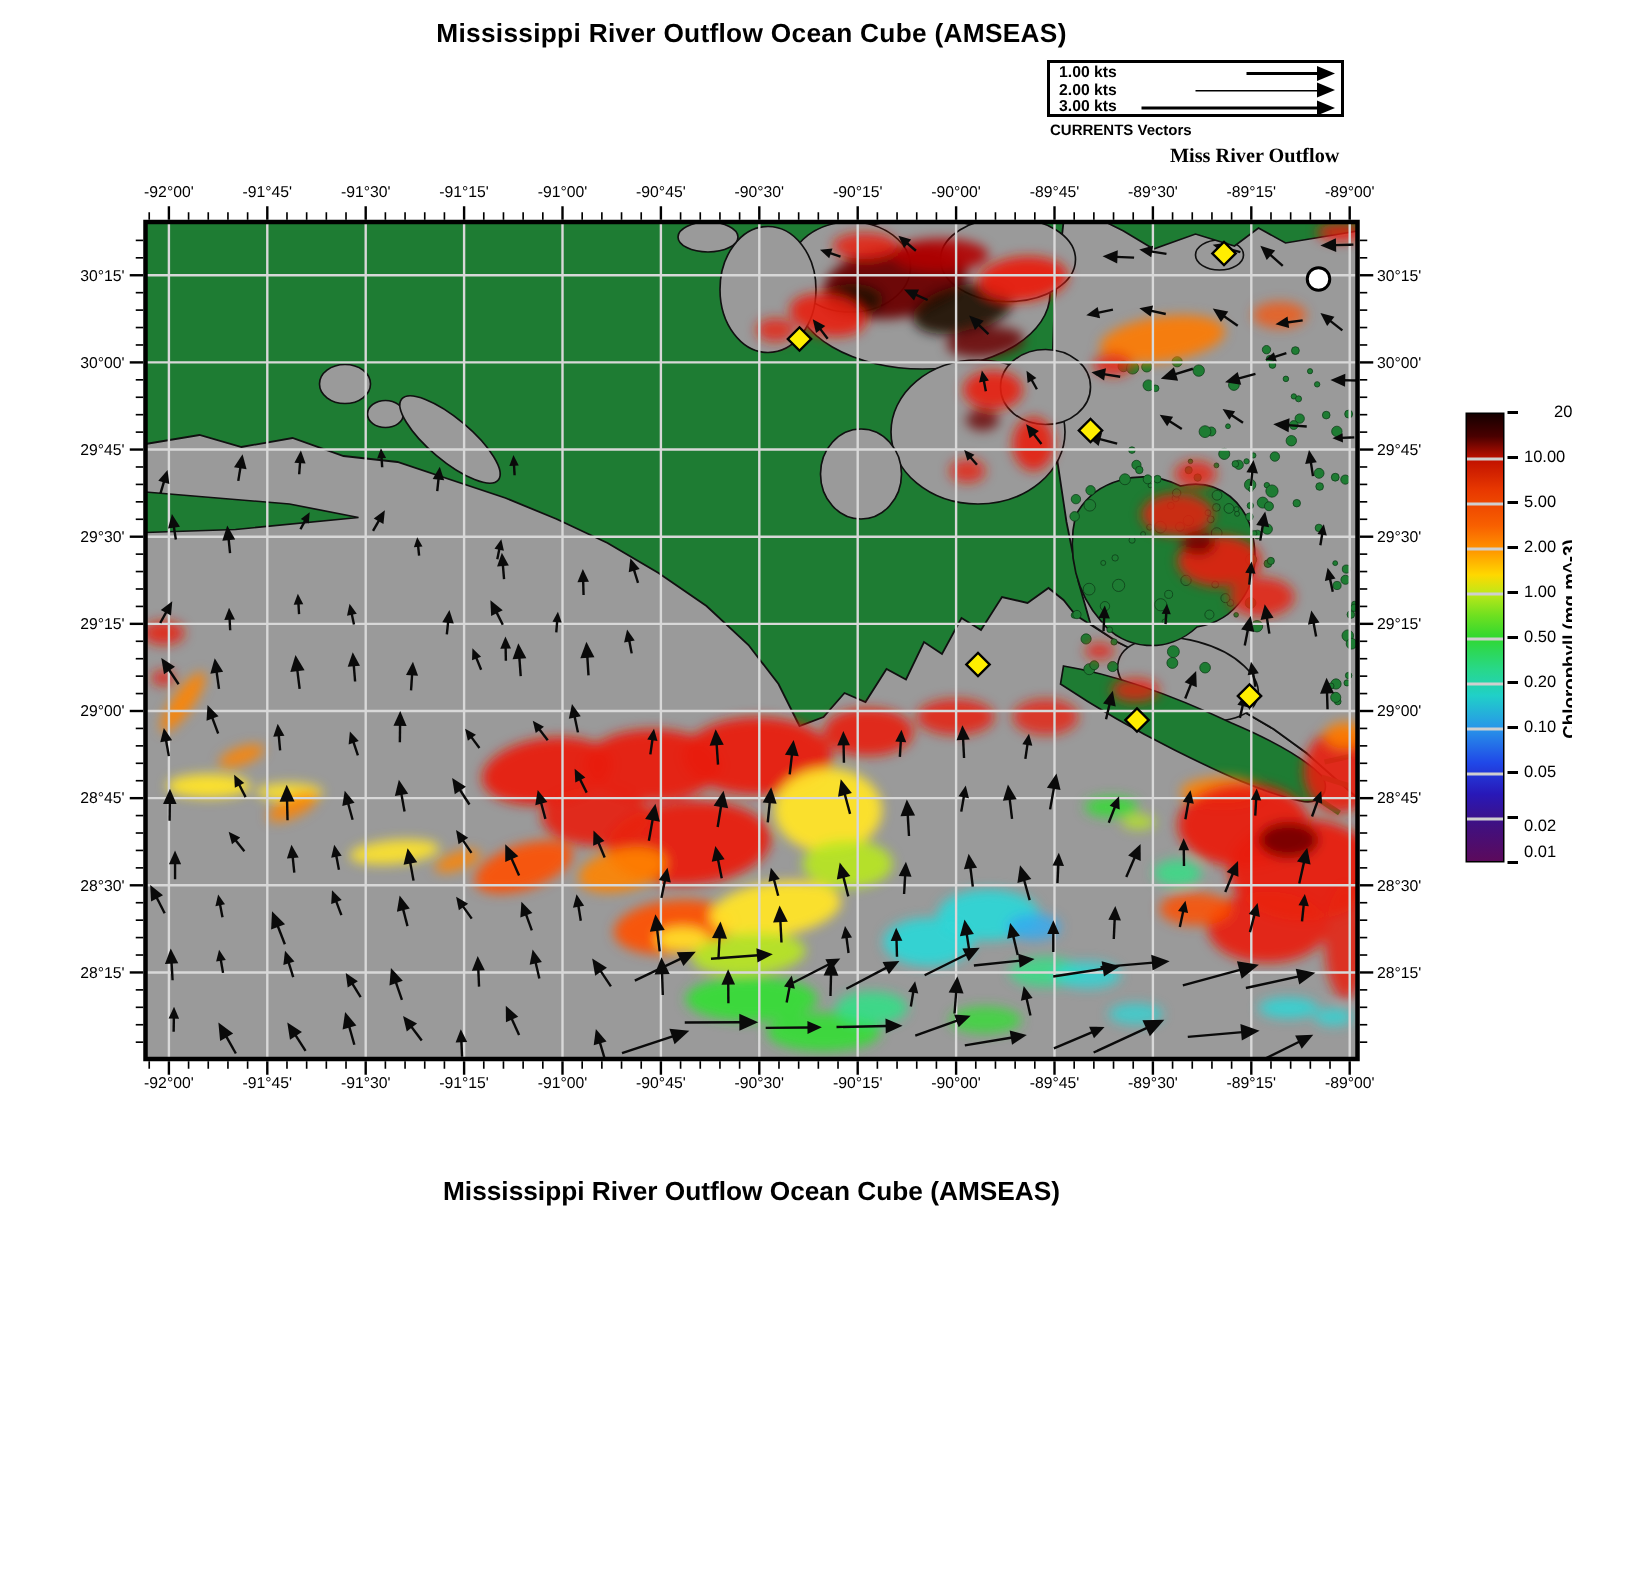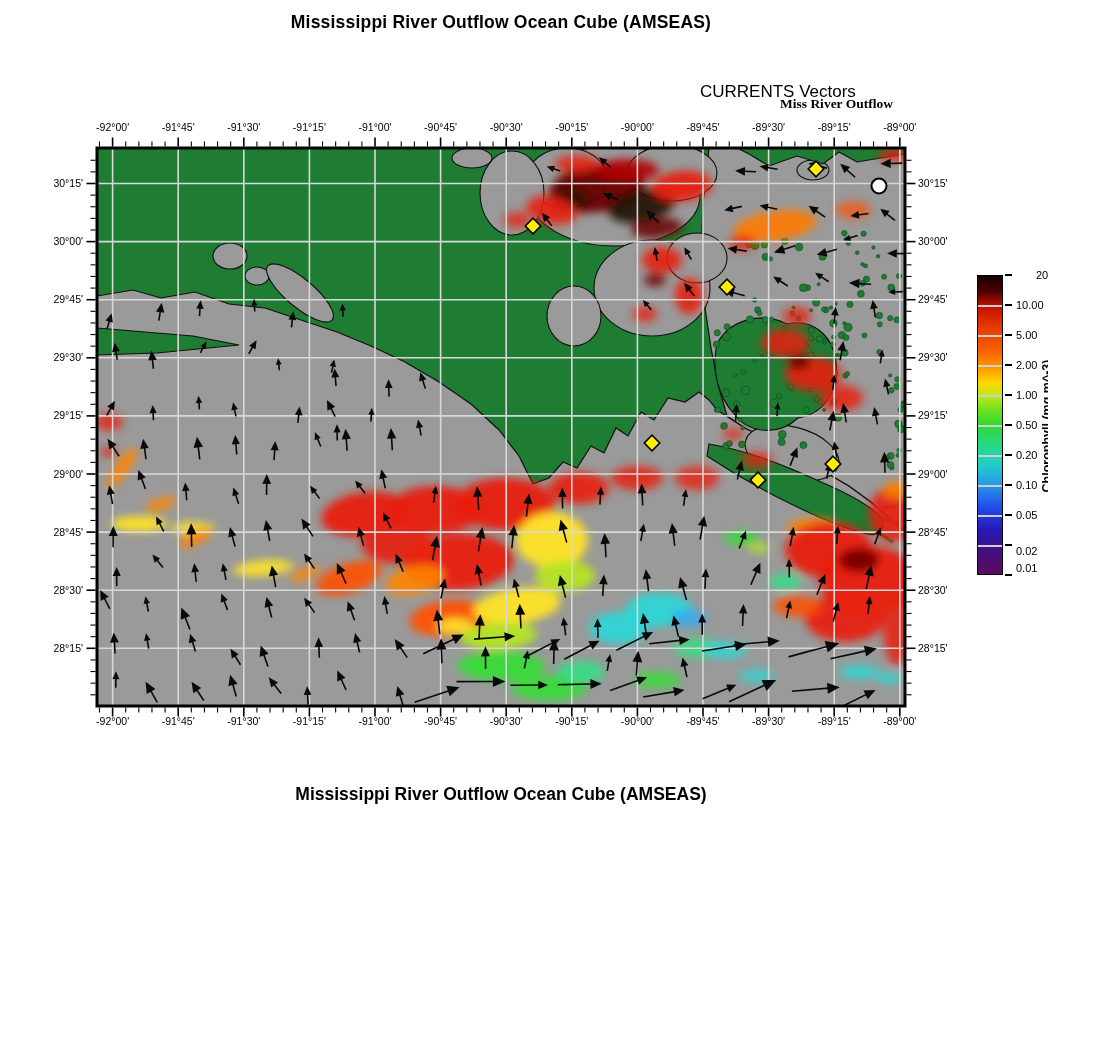--- a/index.html
+++ b/index.html
@@ -21,39 +21,56 @@
                margin:0 7px 0 1px;}
   .mlabel{font-size:13px;font-weight:bold;}
   
   #currents-box{left:698px;top:40px;width:198px;height:38px;border:2.5px solid #000;background:#fff;
                 padding:1px 4px;box-sizing:border-box;}
   .crow{position:relative;height:11.5px;}
   .clabel{position:absolute;left:2px;top:0;font-size:10.5px;font-weight:bold;line-height:11.5px;}
   .ctail{position:absolute;top:5px;height:1.6px;background:#000;}
   .chead{position:absolute;top:0.5px;width:0;height:0;border-left:12px solid #000;
          border-top:5px solid transparent;border-bottom:5px solid transparent;right:0;}
-  #currents-title{left:700px;top:82px;font-size:17px;font-weight:normal;}
+  #currents-title{left:700px;top:82px;font-size:10px;font-weight:bold;}
   
   #map-wrap{left:97px;top:148px;width:808px;height:558px;}
   #map{overflow:visible;}
   
   #colorbar{left:977px;top:275px;width:26px;height:300px;border:1.6px solid #000;box-sizing:border-box;}
   .cb-line{position:absolute;left:0;width:100%;height:1.6px;background:#cfcfcf;}
   .cb-dash{position:absolute;left:1005px;width:7px;height:1.8px;background:#000;}
   .cb-ticklabel{position:absolute;left:1016px;font-size:11px;color:#000;}
   #cb-label-wrap{left:1030px;top:268px;width:32px;height:316px;display:flex;align-items:center;justify-content:center;}
   #cb-label{transform:rotate(-90deg);white-space:nowrap;font-size:12.5px;font-weight:bold;}
 </style>
 </head>
 <body>
 
 <div id="canvas">
   <div id="top-title" class="abs ctr">Mississippi River Outflow Ocean Cube (AMSEAS)</div>
 
 
+  <div id="currents-box" class="abs">
+    <div class="crow">
+      <span class="clabel">1.00 kts</span>
+      <span class="ctail" style="right:11px;width:48px;"></span>
+      <span class="chead"></span>
+    </div>
+    <div class="crow">
+      <span class="clabel">2.00 kts</span>
+      <span class="ctail" style="right:11px;width:82px;"></span>
+      <span class="chead"></span>
+    </div>
+    <div class="crow">
+      <span class="clabel">3.00 kts</span>
+      <span class="ctail" style="right:11px;width:118px;"></span>
+      <span class="chead"></span>
+    </div>
+  </div>
   <div id="currents-title" class="abs">CURRENTS Vectors</div>
 
   <div id="region-label" class="abs">Miss River Outflow</div>
 
   <div id="map-wrap" class="abs">
     <svg id="map" width="808" height="558">
         <defs>
           <filter id="blur" x="-60%" y="-60%" width="220%" height="220%">
             <feGaussianBlur stdDeviation="4"></feGaussianBlur>
           </filter>

